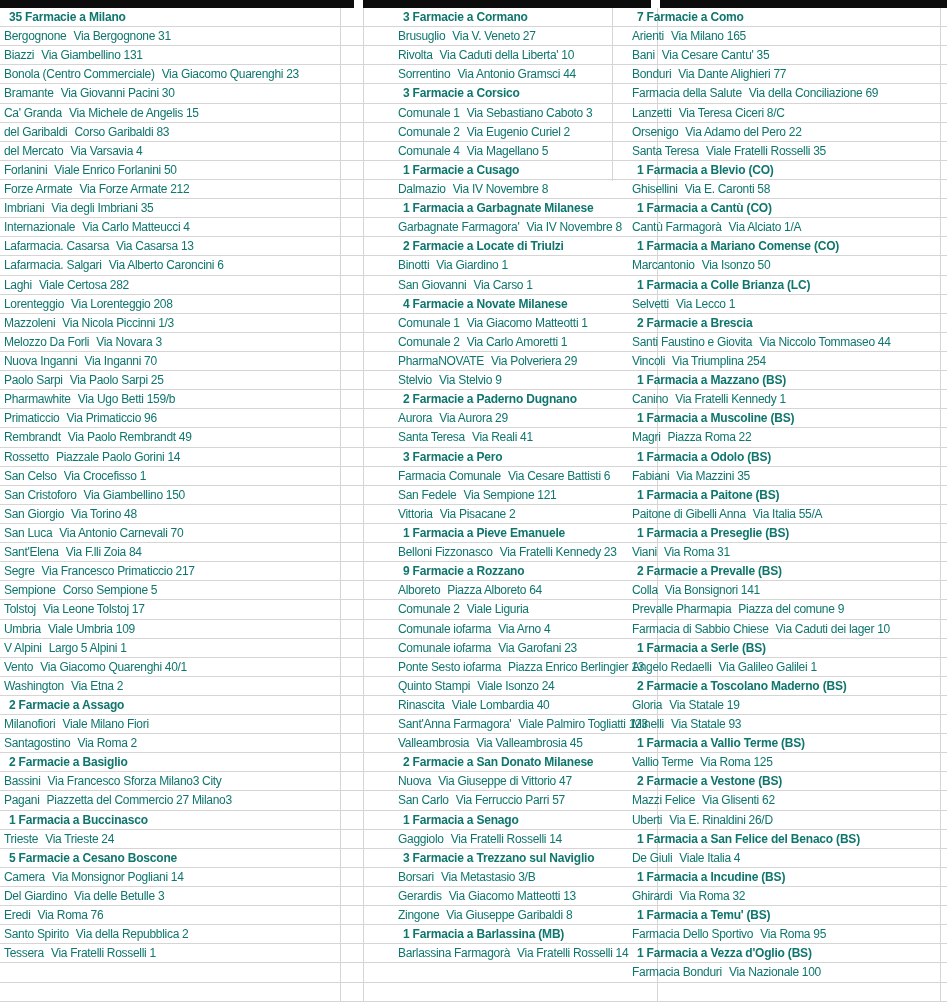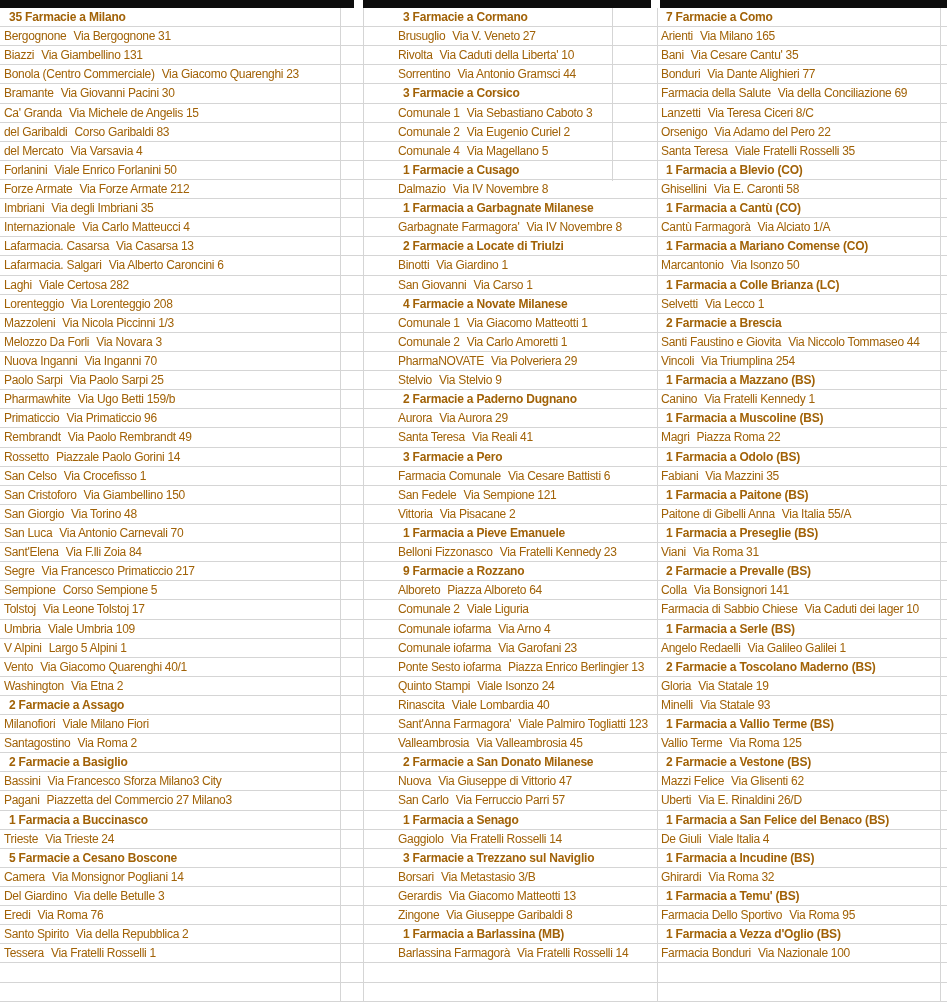--- a/index.html
+++ b/index.html
@@ -18,32 +18,32 @@
   #bar2{left:363px;width:288px;}
   #bar3{left:660px;width:287px;}
   #stripes{position:absolute;left:0;top:8px;width:947px;}
   .stripe{box-sizing:border-box;height:19.1154px;border-bottom:1px solid var(--grid,#d5d5d5);}
   .vline{position:absolute;top:8px;width:1px;height:994px;background:var(--grid,#d5d5d5);}
   #v1{left:340px;} #v2{left:363px;} #v3{left:657px;} #v4{left:940px;}
   #v5{left:612px;height:173px;}
   .col{position:absolute;top:8px;}
   #col1{left:0;width:340px;}
   #col2{left:363px;width:294px;margin-left:31px;}
-  #col3{left:657px;width:290px;}
+  #col3{left:628px;width:290px;}
   .row{
     height:19.1154px;line-height:19.3px;
     padding-left:4px;white-space:nowrap;overflow:visible;
   }
   .row.hdr{font-weight:700;padding-left:9px;letter-spacing:-0.2px;}
   .ad{margin-left:7px;}
 </style>
 </head>
 <body>
 
-<div id="sheet" style="--grid: #d5d5d5; --bar: #0c0c0c; color: #a16207; background: rgb(255, 255, 255);">
+<div id="sheet" style="--grid: #d5d5d5; --bar: #0c0c0c; color: #0f766e; background: rgb(255, 255, 255);">
   <div id="bar1" class="barseg"></div>
   <div id="bar2" class="barseg"></div>
   <div id="bar3" class="barseg"></div>
 
   <div id="stripes">
       <div class="stripe"></div>
       <div class="stripe"></div>
       <div class="stripe"></div>
       <div class="stripe"></div>
       <div class="stripe"></div>
@@ -231,20 +231,21 @@
       <div class="row hdr">1 Farmacia a Muscoline (BS)</div>
       <div class="row"><span class="nm">Magri</span><span class="ad">Piazza Roma 22</span></div>
       <div class="row hdr">1 Farmacia a Odolo (BS)</div>
       <div class="row"><span class="nm">Fabiani</span><span class="ad">Via Mazzini 35</span></div>
       <div class="row hdr">1 Farmacia a Paitone (BS)</div>
       <div class="row"><span class="nm">Paitone di Gibelli Anna</span><span class="ad">Via Italia 55/A</span></div>
       <div class="row hdr">1 Farmacia a Preseglie (BS)</div>
       <div class="row"><span class="nm">Viani</span><span class="ad">Via Roma 31</span></div>
       <div class="row hdr">2 Farmacie a Prevalle (BS)</div>
       <div class="row"><span class="nm">Colla</span><span class="ad">Via Bonsignori 141</span></div>
+      <div class="row"><span class="nm">Prevalle Pharmapia</span><span class="ad">Piazza del comune 9</span></div>
       <div class="row"><span class="nm">Farmacia di Sabbio Chiese</span><span class="ad">Via Caduti dei lager 10</span></div>
       <div class="row hdr">1 Farmacia a Serle (BS)</div>
       <div class="row"><span class="nm">Angelo Redaelli</span><span class="ad">Via Galileo Galilei 1</span></div>
       <div class="row hdr">2 Farmacie a Toscolano Maderno (BS)</div>
       <div class="row"><span class="nm">Gloria</span><span class="ad">Via Statale 19</span></div>
       <div class="row"><span class="nm">Minelli</span><span class="ad">Via Statale 93</span></div>
       <div class="row hdr">1 Farmacia a Vallio Terme (BS)</div>
       <div class="row"><span class="nm">Vallio Terme</span><span class="ad">Via Roma 125</span></div>
       <div class="row hdr">2 Farmacie a Vestone (BS)</div>
       <div class="row"><span class="nm">Mazzi Felice</span><span class="ad">Via Glisenti 62</span></div>

